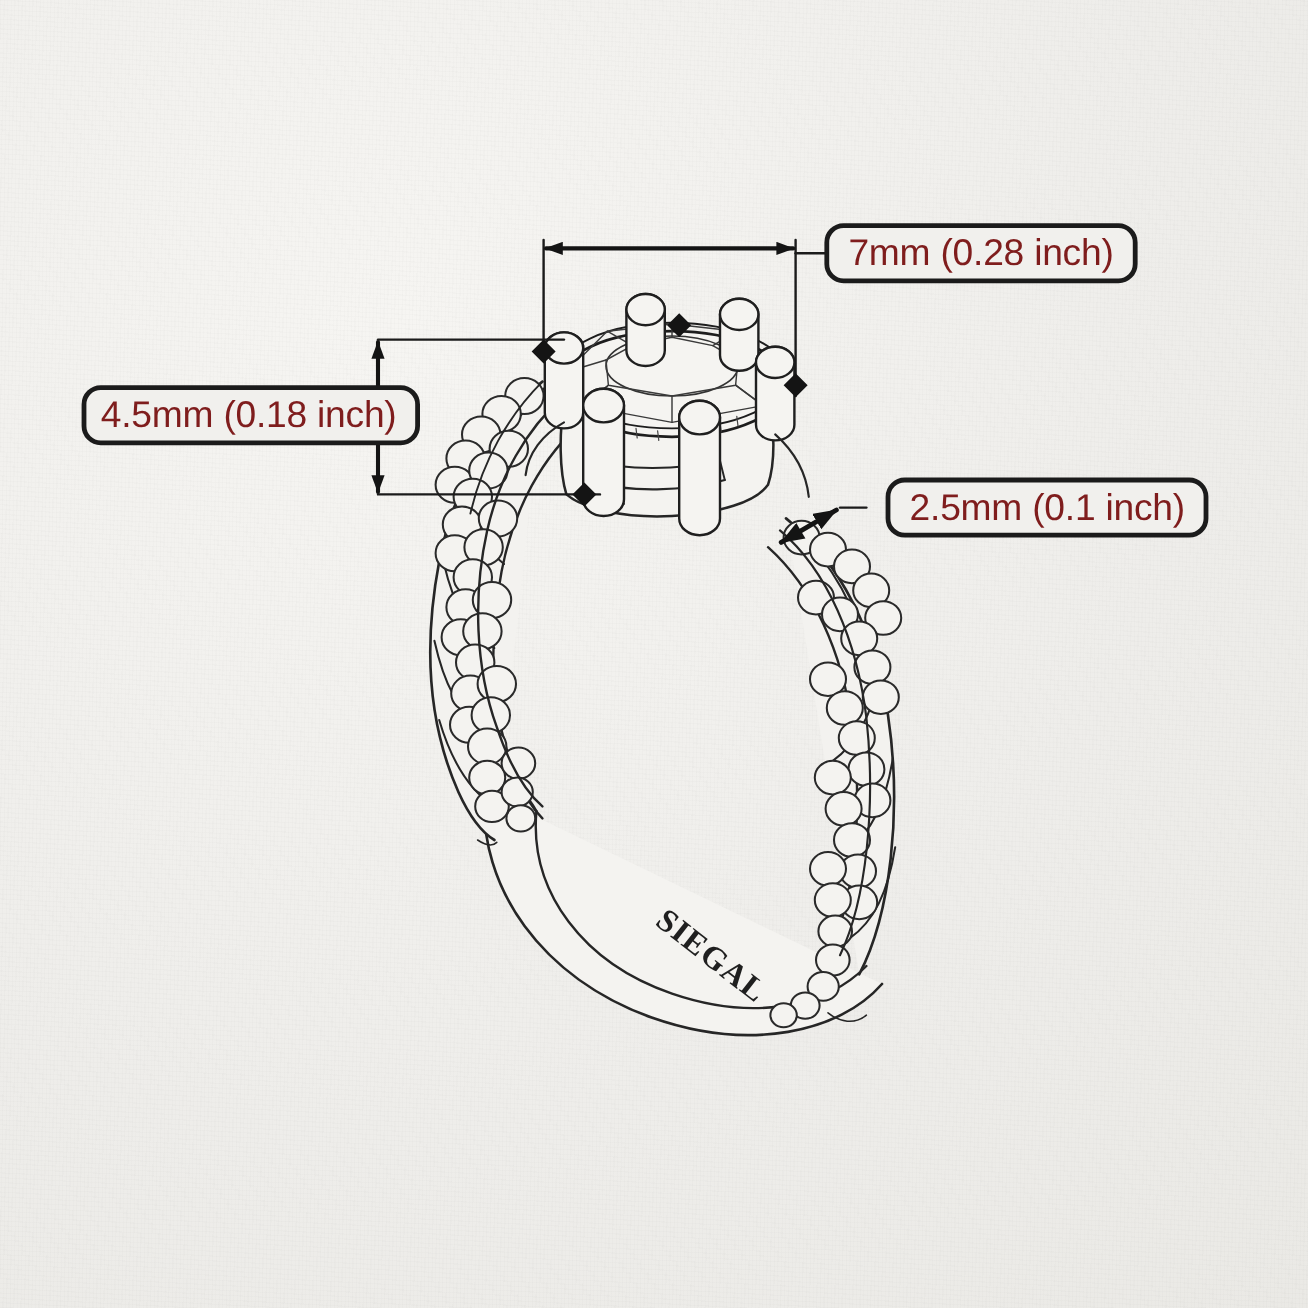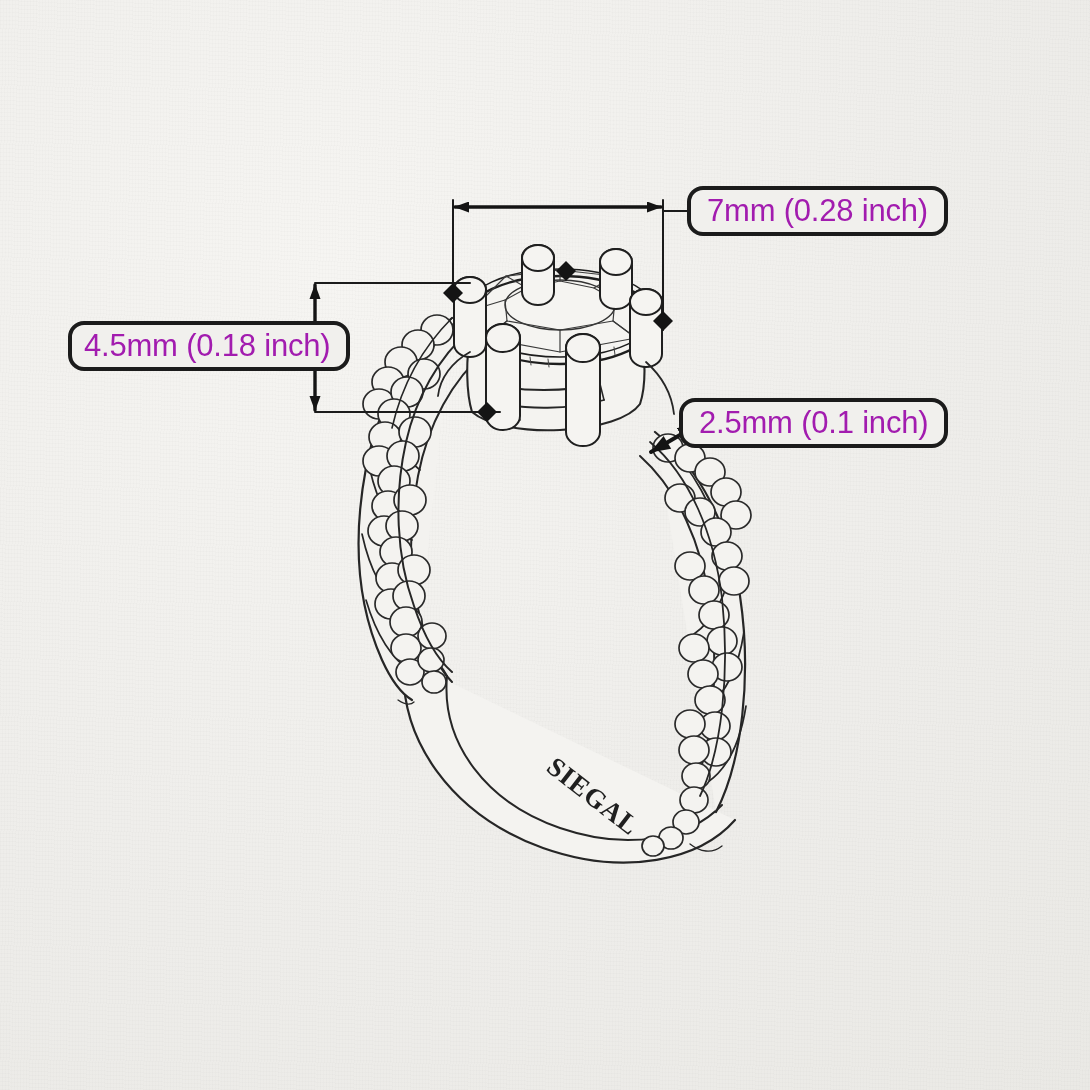--- a/index.html
+++ b/index.html
@@ -24,29 +24,29 @@
   #art{position:absolute;left:0;top:0;width:1090px;height:1090px;}
 
   
   .callout{
     position:absolute;
     display:flex;align-items:center;justify-content:flex-start;
     box-sizing:border-box;
     border:4px solid #1b1b1b;
     border-radius:16px;
     background:#f1f0ed;
-    color:#a21caf;
+    color:#7f1d1d;
     font-size:31px;
     letter-spacing:-0.2px;
     white-space:nowrap;
     padding:0 16px;
   }
   #callout-width{left:687px;top:186px;height:50px;}
   #callout-height{left:68px;top:321px;height:50px;padding-left:12px;}
-  #callout-depth{left:679px;top:398px;height:50px;}
+  #callout-depth{left:738px;top:398px;height:50px;}
 </style>
 </head>
 <body>
 
 <div id="stage">
   <div id="paper"></div>
 
   <svg id="art" viewBox="0 0 1090 1090" xmlns="http://www.w3.org/2000/svg">
     <defs>
       <marker id="arrH" markerWidth="16" markerHeight="16" refX="14" refY="5.5" orient="auto" markerUnits="userSpaceOnUse">

